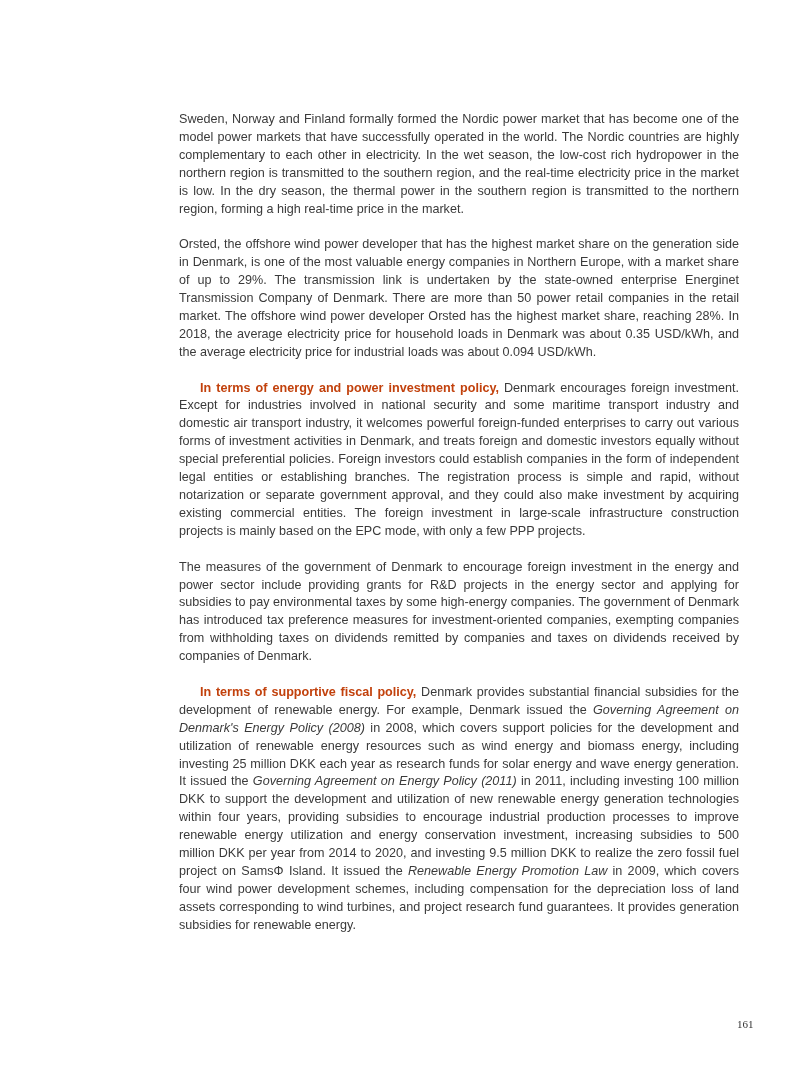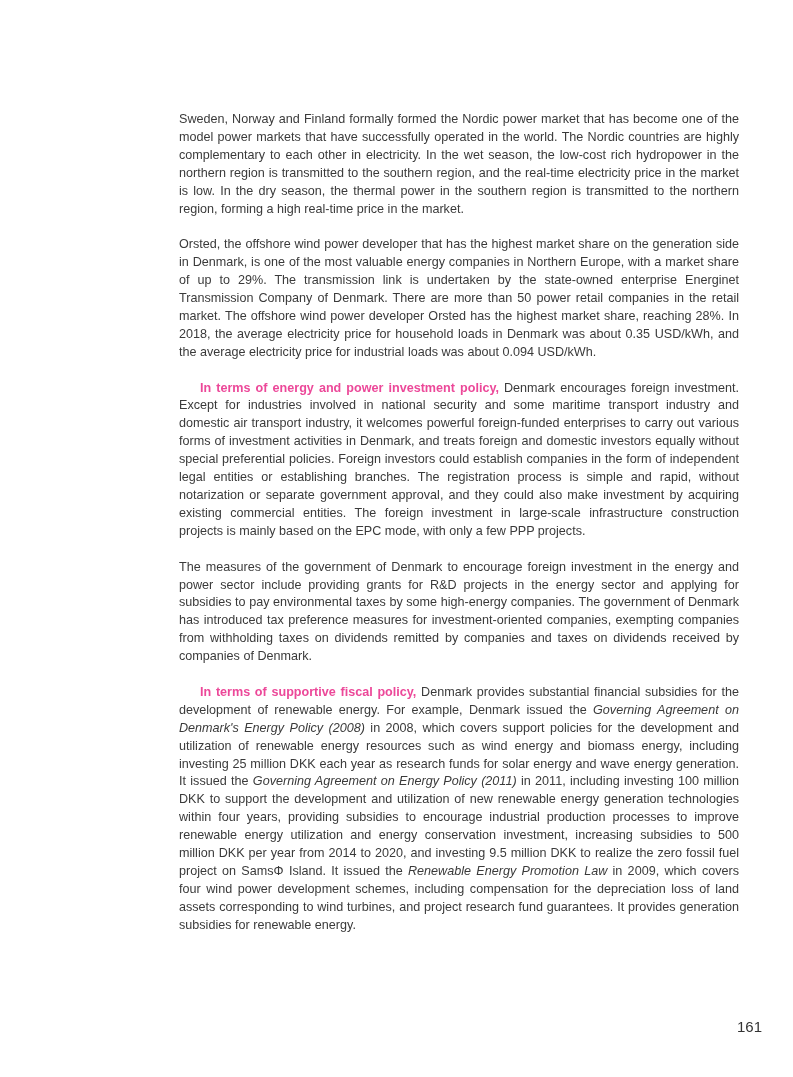--- a/index.html
+++ b/index.html
@@ -11,28 +11,28 @@
       top: 111px;
       width: 560px;
       font-family: "Liberation Sans", sans-serif;
       font-size: 12.6px;
       line-height: 17.9px;
       color: #3a3a3a;
       text-align: justify;
       margin-left: 48px;
     }
     .para { margin: 0 0 17.9px 0; }
-    .lead { font-weight: bold; color: #ec4899; padding-left: 21px; }
+    .lead { font-weight: bold; color: #c2410c; padding-left: 21px; }
     .it { font-style: italic; }
     .page-number {
       position: absolute;
       left: 737px;
       top: 1018px;
-      font-family: Liberation Sans, sans-serif;
-      font-size: 15px;
+      font-family: Liberation Serif, serif;
+      font-size: 11px;
       color: #333333;
     }
   </style>
 </head>
 <body>
 
 <div class="page">
   <div class="content">
 
     <p class="para">

